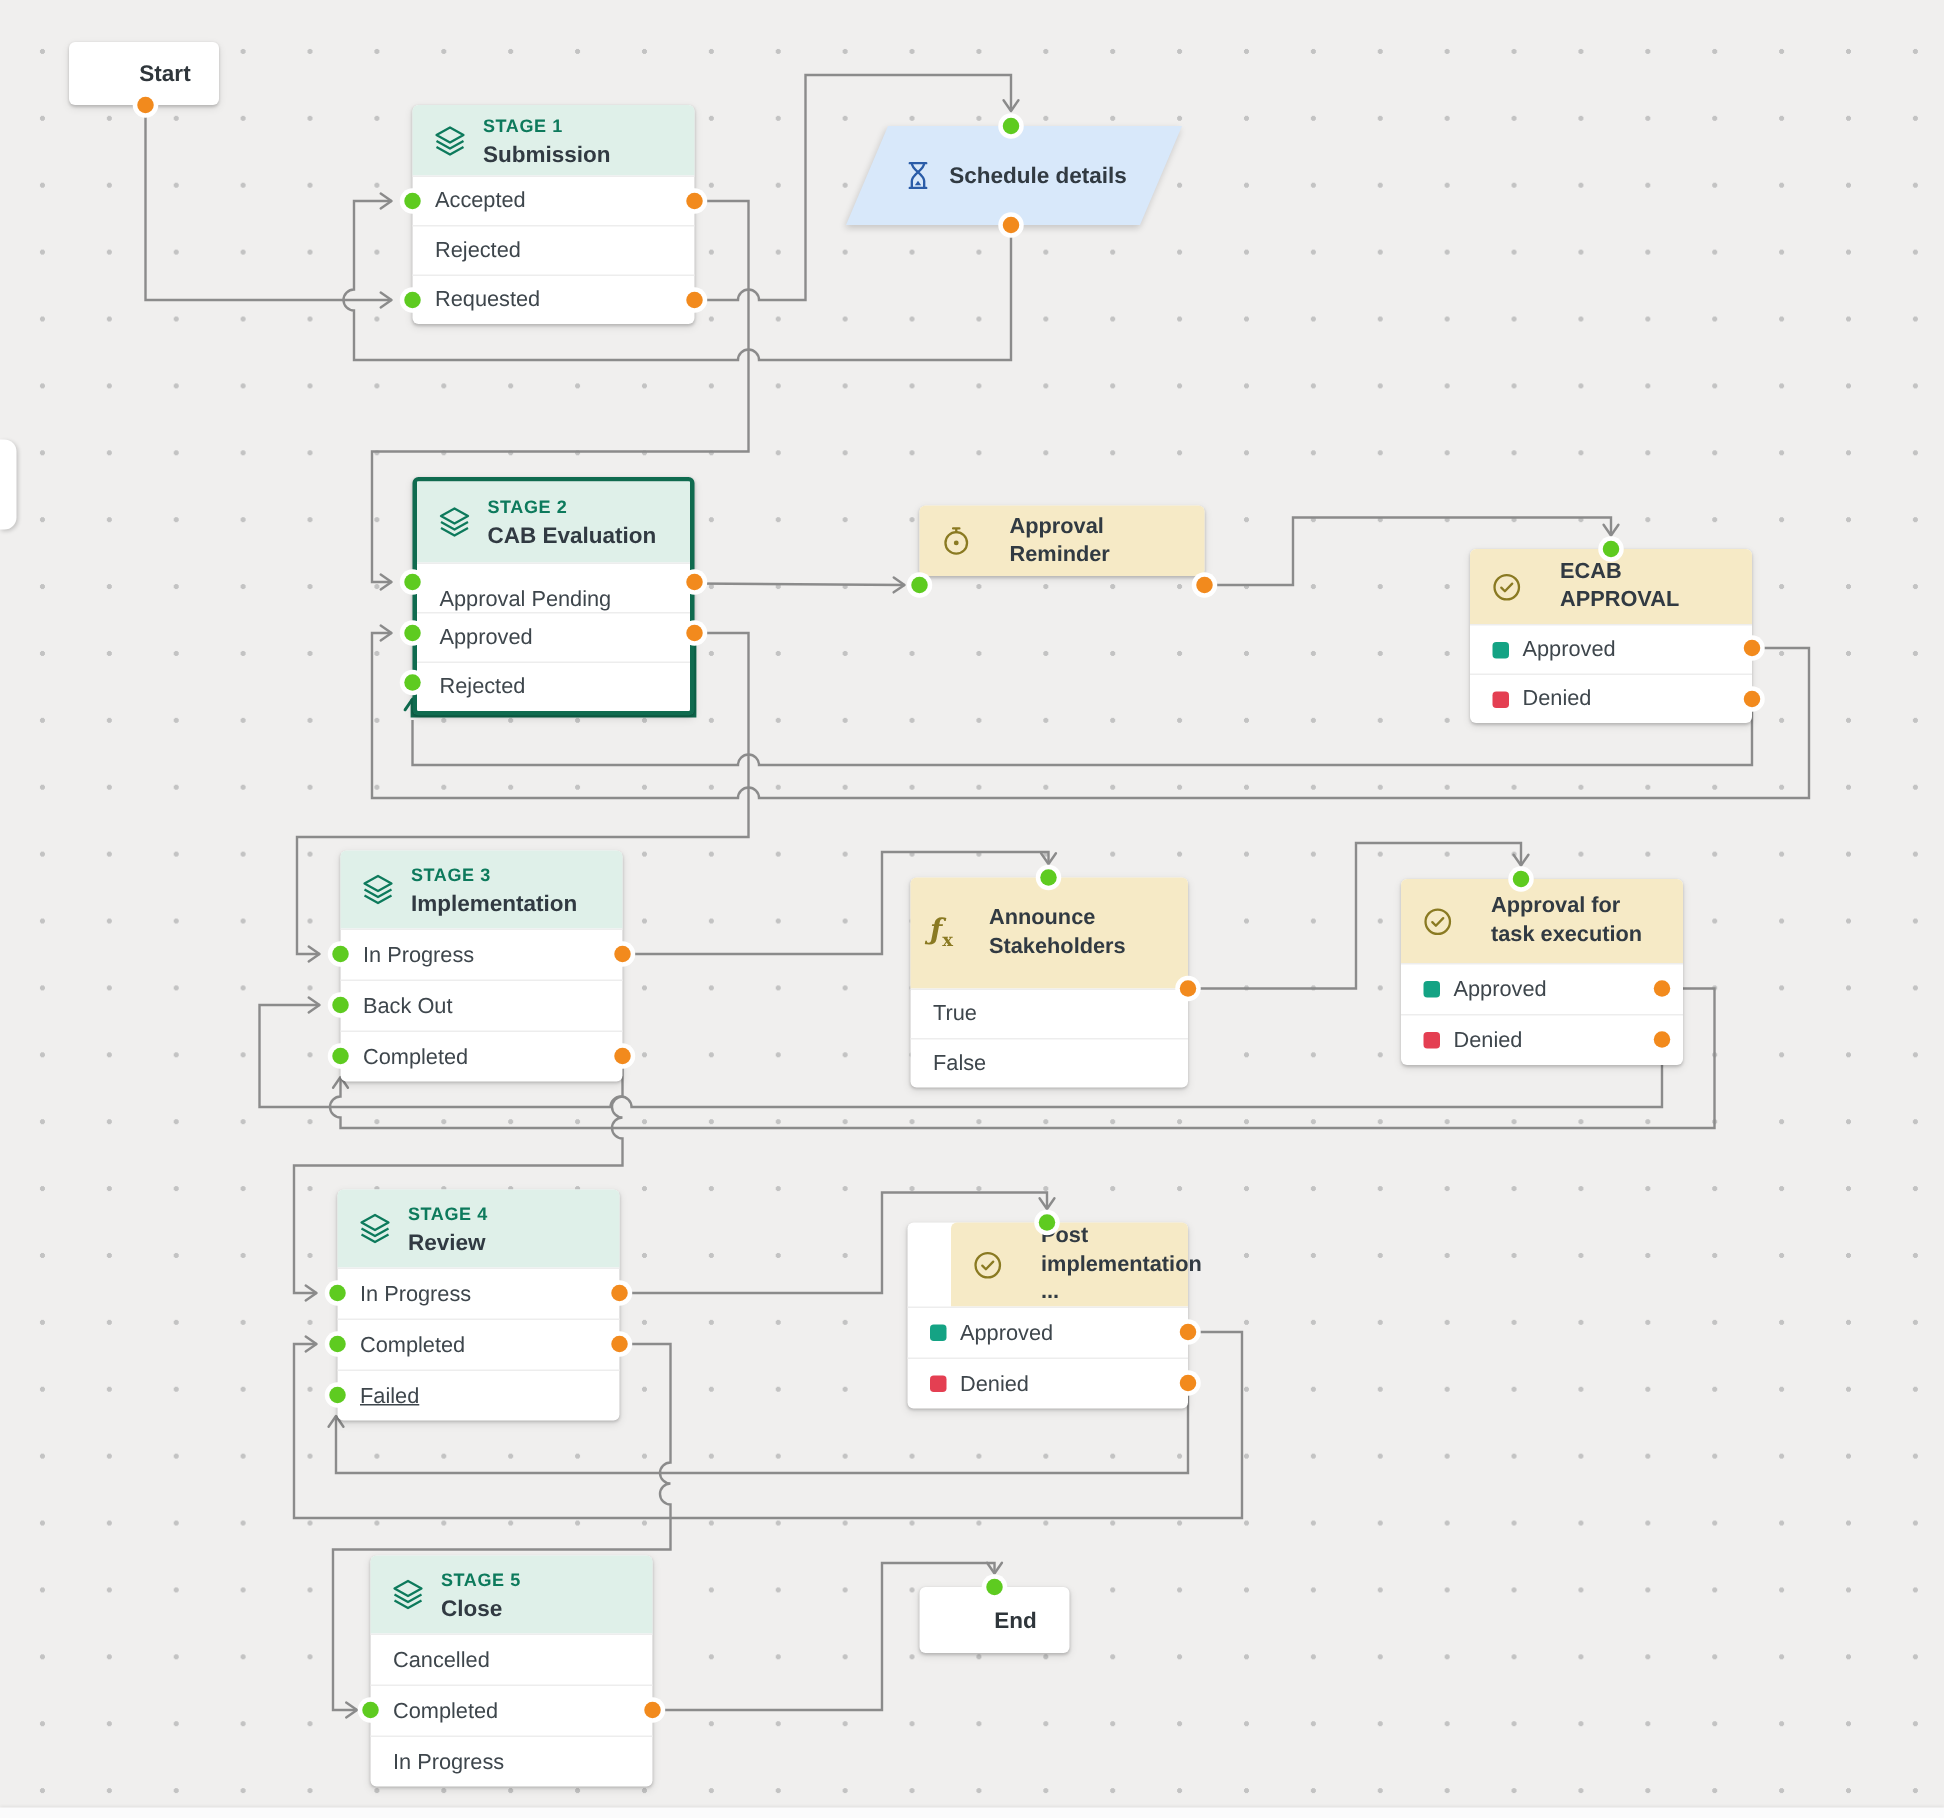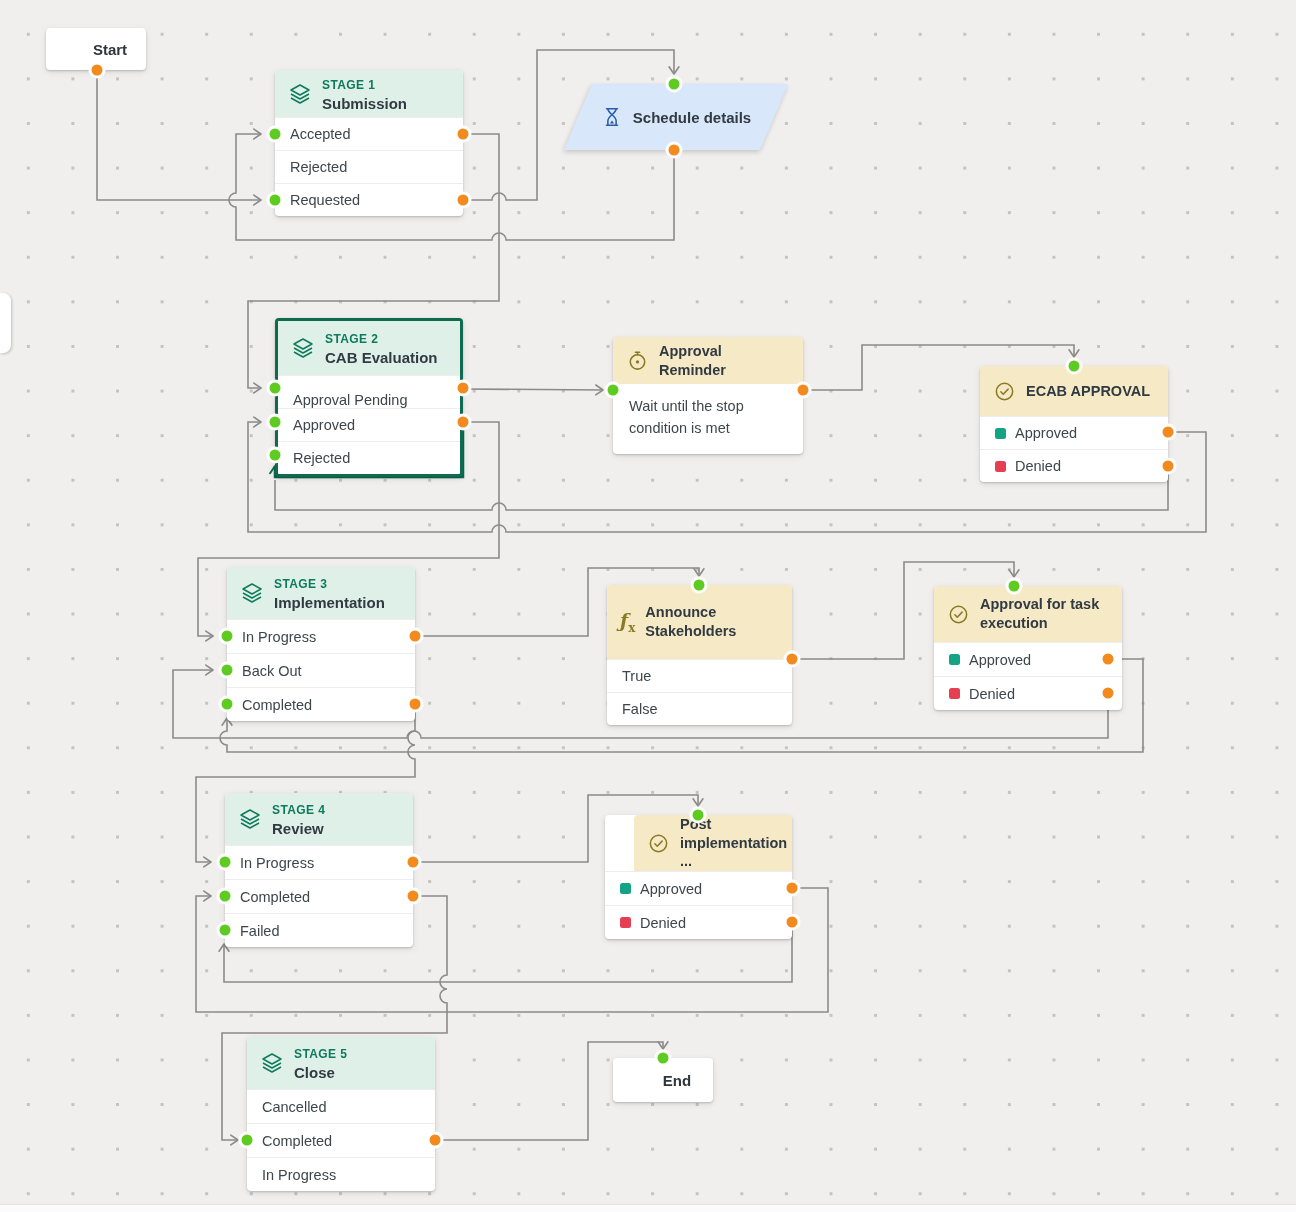--- a/index.html
+++ b/index.html
@@ -13,21 +13,21 @@
   svg.wires{position:absolute;left:0;top:0;z-index:1;}
   .node{position:absolute;z-index:2;background:#fff;border-radius:4px;
     box-shadow:0 1px 2px rgba(0,0,0,.18),0 2px 6px rgba(0,0,0,.10);box-sizing:border-box;}
   .terminal{display:flex;align-items:center;justify-content:center;
     font-weight:700;font-size:15px;color:#2f363b;padding-left:28px;}
   .stage-header{display:flex;align-items:center;gap:10px;padding:0 13px;
     background:#dff0e9;border-radius:4px 4px 0 0;box-sizing:border-box;}
   .stage-header .txt{line-height:1.25;}
   .badge{font-size:12px;font-weight:700;letter-spacing:.4px;color:#0d7a5c;}
   .title{font-size:15px;font-weight:700;color:#313a42;}
-  .yellow-header{display:flex;align-items:center;gap:10px;padding:0 13px;
+  .yellow-header{display:flex;align-items:center;gap:24px;padding:0 13px;
     background:#f6eac6;border-radius:4px 4px 0 0;box-sizing:border-box;}
   .yellow-header .title{font-size:14.5px;line-height:1.3;}
   .row{display:flex;align-items:center;padding:0 15px;font-size:14.5px;color:#3e464c;
     border-top:1px solid #ededed;box-sizing:border-box;gap:9px;}
   .row:first-of-type{border-top:none;}
   .icon{flex:0 0 auto;display:inline-flex;color:#0d7a5c;}
   .yicon{color:#8a7a22;}
   .sq{width:11px;height:11px;border-radius:2.5px;flex:0 0 auto;}
   .sq.ok{background:#14a384;}
   .sq.no{background:#e43f52;}
@@ -154,21 +154,20 @@
     <div class="yellow-header" style="height:47px;">
       <span class="icon yicon">
         <svg width="23" height="23" viewBox="0 0 24 24" fill="none" stroke="currentColor" stroke-width="1.6" stroke-linecap="round">
             <circle cx="12" cy="13.5" r="7.5"></circle>
             <circle cx="12" cy="13.5" r="1.7" fill="currentColor" stroke="none"></circle>
             <path d="M12 6 V3.4 M9.8 3.4 h4.4"></path>
           </svg>
       </span>
       <span class="title">Approval Reminder</span>
     </div>
-    <div style="padding:12px 16px 14px;font-size:14.5px;line-height:1.5;color:#3e464c;">Wait until the stop condition is met</div>
   </div>
 
   <div class="node" style="left:980px;top:366px;width:188px;">
     <div class="yellow-header" style="height:50px;">
       <span class="icon yicon">
         <svg width="23" height="23" viewBox="0 0 24 24" fill="none" stroke="currentColor" stroke-width="1.6" stroke-linecap="round" stroke-linejoin="round">
             <circle cx="12" cy="12" r="8.5"></circle>
             <path d="M8.2 12.3 l2.5 2.5 L15.8 9.5"></path>
           </svg>
       </span>
@@ -251,21 +250,21 @@
       </span>
       <span class="txt"><span class="badge">STAGE 4</span><br>
       <span class="title">Review</span></span>
     </div>
     <div class="row" style="height:34px;">
         <span>In Progress</span>
       </div>
     <div class="row" style="height:34px;">
         <span>Completed</span>
       </div>
-    <div class="row" style="height:34px;">
+    <div class="row" style="height:34px;text-decoration:underline;">
         <span>Failed</span>
       </div>
   </div>
 
   <div class="node" style="left:605px;top:815px;width:187px;">
     <div class="yellow-header" style="height:56px;margin-left:29px;">
       <span class="icon yicon">
         <svg width="23" height="23" viewBox="0 0 24 24" fill="none" stroke="currentColor" stroke-width="1.6" stroke-linecap="round" stroke-linejoin="round">
             <circle cx="12" cy="12" r="8.5"></circle>
             <path d="M8.2 12.3 l2.5 2.5 L15.8 9.5"></path>

